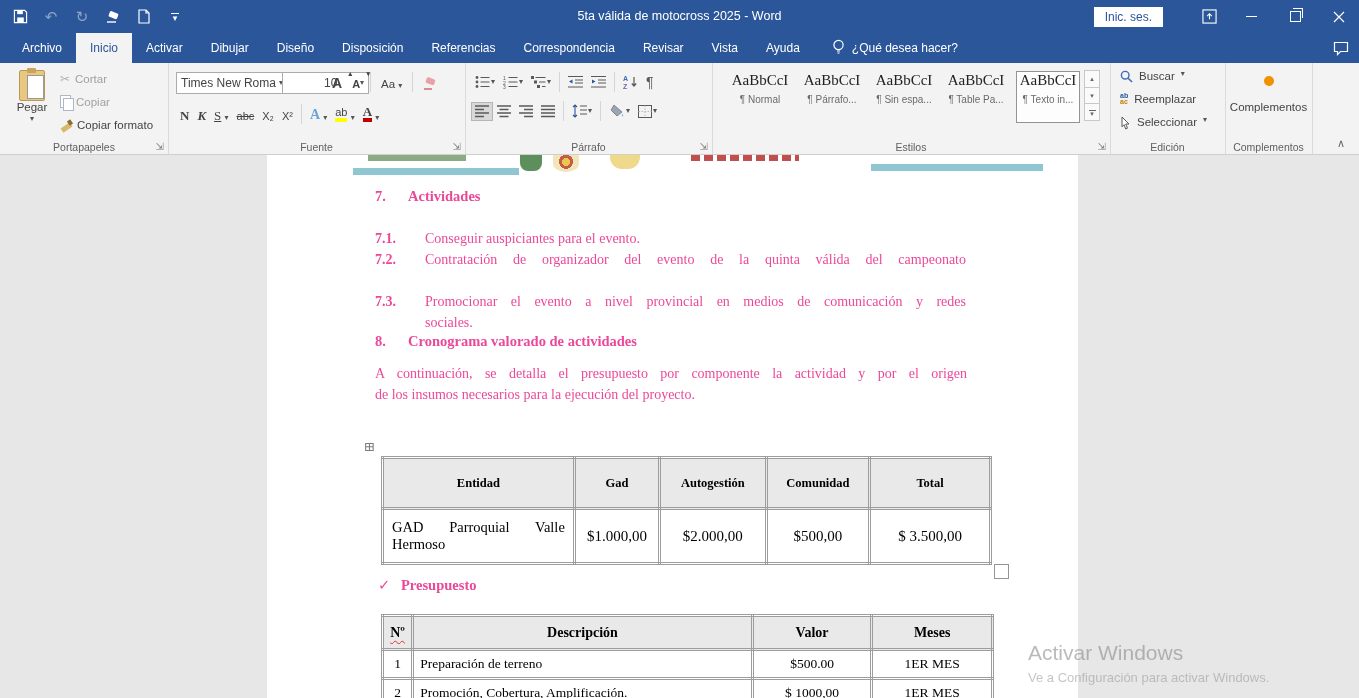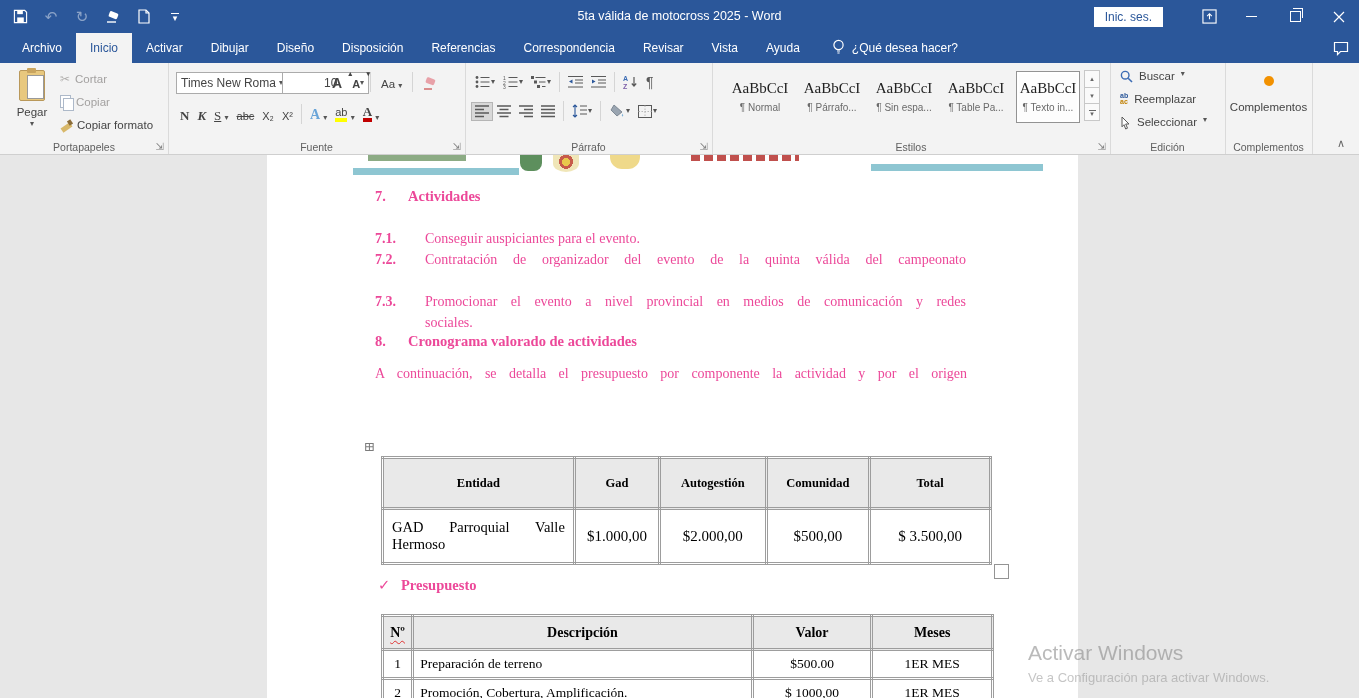--- a/index.html
+++ b/index.html
@@ -94,21 +94,21 @@
   .pbtn{padding:2px 3px;display:flex;align-items:center;gap:1px;border:1px solid transparent;}
   .pbtn.active{background:#cde0f5;border:1px solid #9bbce0;background:#d8d8d8;border-color:#b5b5b5;}
   .pbtn svg{display:block;}
   .pilcrow{font-size:14px;color:#595959;}
 
   
   #g-styles{left:712px;width:398px;}
   .stylecard{position:absolute;top:8px;width:62px;height:50px;text-align:center;
              border:1px solid transparent;}
   .stylecard.sel{border:1px solid #939393;background:#fdfdfd;box-shadow:inset 0 0 0 2px #fff;}
-  .st-prev{font-family:"Liberation Serif",serif;font-size:15px;color:#222;margin-top:8px;}
+  .st-prev{font-family:"Liberation Serif",serif;font-size:15px;color:#222;margin-top:0;}
   .st-name{font-size:10px;color:#6a6a6a;margin-top:5px;white-space:nowrap;}
   .st-scroll{position:absolute;right:10px;top:8px;width:16px;height:50px;display:flex;
              flex-direction:column;}
   .st-sb{flex:1;border:1px solid #c8c8c8;background:#fafafa;display:flex;align-items:center;
          justify-content:center;font-size:7px;color:#666;margin-top:-1px;}
 
   
   #g-edit{left:1110px;width:115px;}
   .ed-item{position:absolute;left:10px;display:flex;align-items:flex-start;gap:6px;height:18px;
            white-space:nowrap;}
@@ -259,21 +259,21 @@
         <path d="M1.5 1.5h13v9h-7l-3 3v-3h-3z" fill="none" stroke="#fff" stroke-width="1.2"></path>
       </svg>
   </div>
 </div>
 
 <div id="ribbon">
 
   <div class="rgroup" id="g-clip">
     <div id="paste-btn">
       <div class="clipboard"></div>
-      <div style="margin-top:5px;">Pegar</div>
+      <div style="">Pegar</div>
       <div class="chev" style="margin-top:2px;">▾</div>
     </div>
     <div class="clip-col">
       <div class="clip-item dim-t">
         <span style="color:#b0aeac;font-size:12px;">✂</span>
         <span>Cortar</span>
       </div>
       <div class="clip-item dim-t">
         <span class="copy-ic"></span>
         <span>Copiar</span>
@@ -547,20 +547,21 @@
           </div>
         </div>
     </div>
 
     <div class="dtext bold" id="h8">
       <span class="numcol">8.</span><span>Cronograma valorado de actividades</span>
     </div>
 
     <div class="dtext" id="para">
       <div class="jl">A continuación, se detalla el presupuesto por componente la actividad y por el origen</div>
+      <div>de los insumos necesarios para la ejecución del proyecto.</div>
     </div>
 
 
     <div class="dtext abs" id="tbl-move">⊞</div>
 
     <table class="wtbl" id="table1">
       <colgroup>
           <col style="width:189px;">
           <col style="width:84px;">
           <col style="width:105px;">

